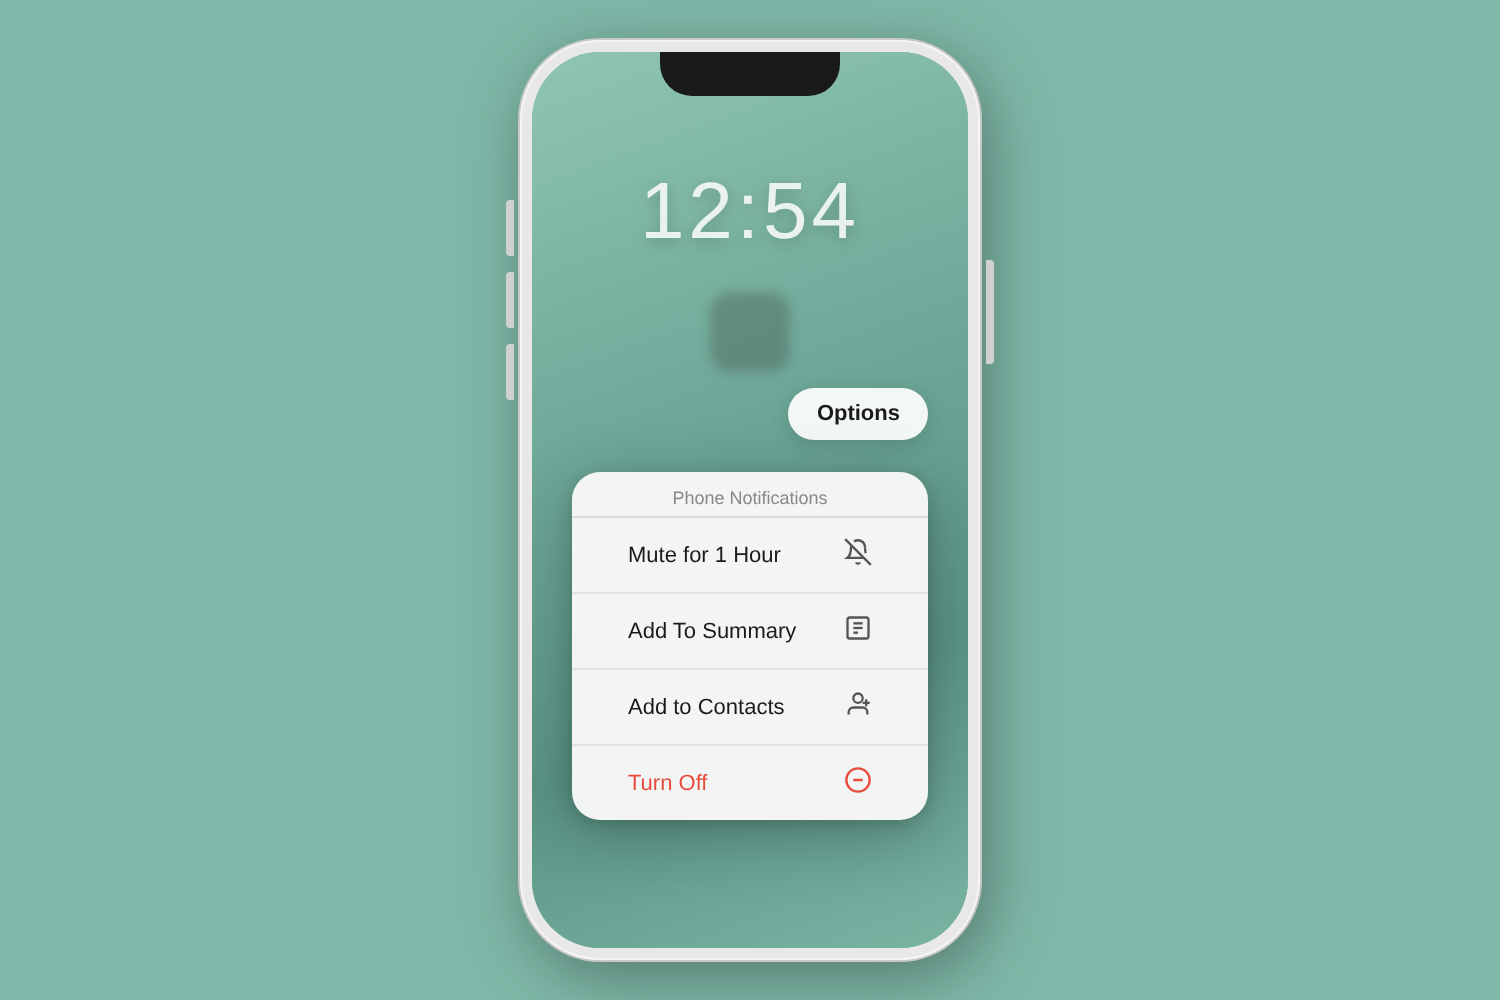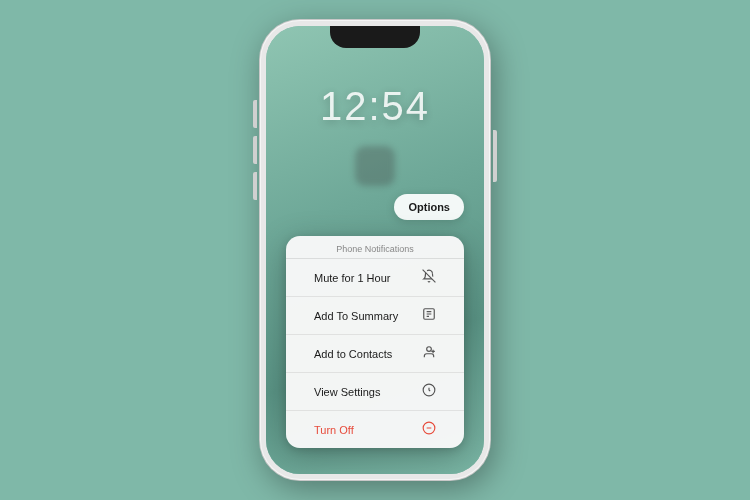--- a/index.html
+++ b/index.html
@@ -282,29 +282,20 @@
         <span class="menu-item-icon">
           <svg width="14" height="14" viewBox="0 0 24 24" fill="none" stroke="#555" stroke-width="2">
             <path d="M20 21v-2a4 4 0 0 0-4-4H8a4 4 0 0 0-4 4v2"></path>
             <circle cx="12" cy="7" r="4"></circle>
             <line x1="19" y1="8" x2="19" y2="14"></line>
             <line x1="22" y1="11" x2="16" y2="11"></line>
           </svg>
         </span>
       </div>
 
-      <div class="menu-item">
-        <span class="menu-item-label">View Settings</span>
-        <span class="menu-item-icon">
-          <svg width="14" height="14" viewBox="0 0 24 24" fill="none" stroke="#555" stroke-width="2">
-            <circle cx="12" cy="12" r="10"></circle>
-            <polyline points="12 8 12 12 14 14"></polyline>
-          </svg>
-        </span>
-      </div>
 
       <div class="menu-item">
         <span class="menu-item-label red">Turn Off</span>
         <span class="menu-item-icon red">
           <svg width="14" height="14" viewBox="0 0 24 24" fill="none" stroke="#e74c3c" stroke-width="2">
             <circle cx="12" cy="12" r="10"></circle>
             <line x1="8" y1="12" x2="16" y2="12"></line>
           </svg>
         </span>
       </div>

